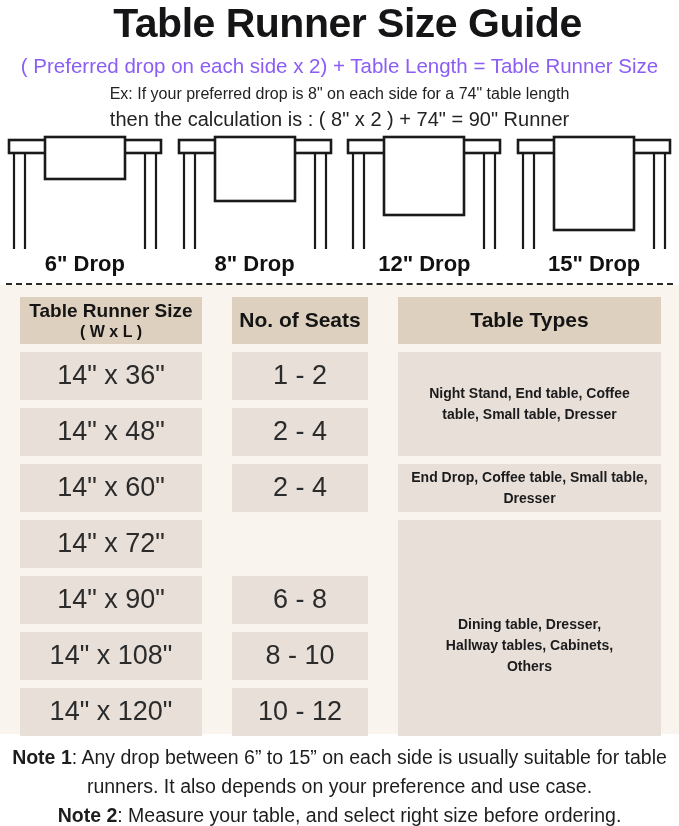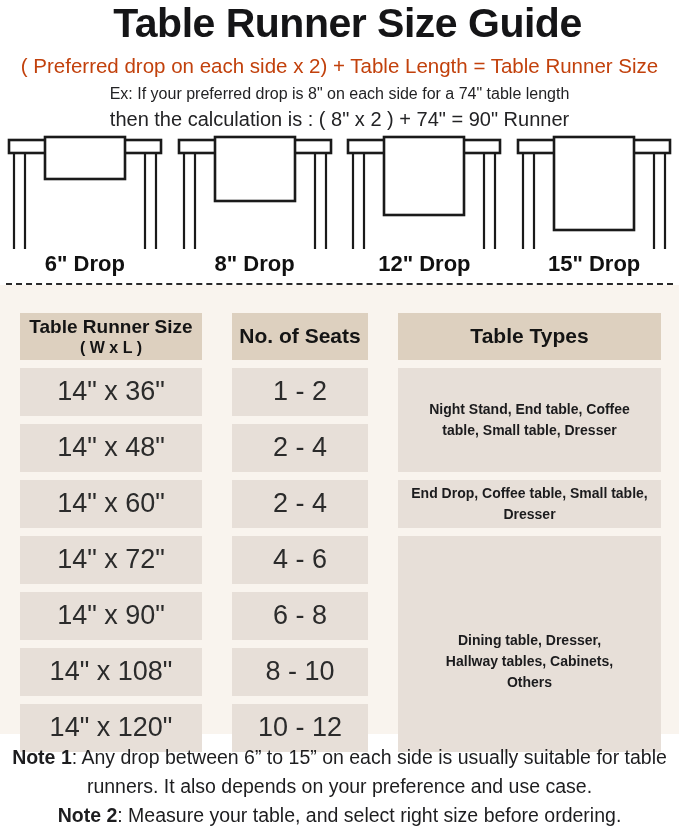--- a/index.html
+++ b/index.html
@@ -11,37 +11,37 @@
     --line:#1a1a1a;
   }
   *{box-sizing:border-box;margin:0;padding:0;}
   html,body{background:#fff;}
   body{width:679px;font-family:"Liberation Sans","DejaVu Sans",sans-serif;color:var(--text);}
   .page{width:679px;height:826px;background:var(--page-bg);overflow:hidden;}
 
   
   .hdr{text-align:center;padding-top:1px;}
   .hdr h1{font-size:41px;font-weight:700;letter-spacing:-0.5px;line-height:1.12;color:#151517;margin-left:16px;}
-  .formula{font-size:20.5px;margin-top:7px;color:#c2410c;}
+  .formula{font-size:20.5px;margin-top:7px;color:#8b5cf6;}
   .example{font-size:16px;margin-top:7px;color:#232325;}
   .calc{font-size:20px;margin-top:5px;color:#232325;}
 
   
   .slots{display:flex;margin-top:4px;height:114px;}
   .slot{flex:1;display:flex;justify-content:center;align-items:flex-start;}
   .illus rect{fill:#fff;}
   .illus .leg{stroke:var(--line);stroke-width:2.2;}
   .illus .top,.illus .runner{stroke:var(--line);stroke-width:2.6;}
 
   .drop-row{display:flex;margin-top:2px;}
   .drop-cell{flex:1;text-align:center;font-size:22px;font-weight:700;color:#111;}
   .dash-sep{border-top:2px dashed #2a2a2a;margin:6px 6px 0 6px;}
 
   
-  .panel{background:var(--panel-bg);padding:28px 18px 7px 20px;height:449px;}
+  .panel{background:var(--panel-bg);padding:12px 18px 7px 20px;height:449px;}
   .grid{display:grid;grid-template-columns:182px 136px 263px;column-gap:30px;
         grid-template-rows:47px repeat(7,48px);row-gap:8px;}
   .c1{grid-column:1;} .c2{grid-column:2;} .c3{grid-column:3;}
   .cell{display:flex;flex-direction:column;align-items:center;justify-content:center;text-align:center;}
   .hcell{background:var(--header-cell-bg);font-weight:700;color:#141414;}
   .h1line{font-size:19px;line-height:1.15;}
   .h2line{font-size:16px;font-weight:700;line-height:1.2;}
   .hbig{font-size:21px;}
   .bcell{background:var(--body-cell-bg);font-size:27px;font-weight:400;color:#2b2b2b;}
   .gcell{background:var(--body-cell-bg);font-size:14px;font-weight:700;line-height:1.5;color:#1b1b1d;padding:0 10px;}
@@ -124,21 +124,20 @@
       <div class="cell bcell c1" style="grid-row:2">14" x 36"</div>
       <div class="cell bcell c2" style="grid-row:2">1 - 2</div>
 
       <div class="cell bcell c1" style="grid-row:3">14" x 48"</div>
       <div class="cell bcell c2" style="grid-row:3">2 - 4</div>
 
       <div class="cell bcell c1" style="grid-row:4">14" x 60"</div>
       <div class="cell bcell c2" style="grid-row:4">2 - 4</div>
 
       <div class="cell bcell c1" style="grid-row:5">14" x 72"</div>
-      <div class="cell bcell c2" style="grid-row:5">4 - 6</div>
 
       <div class="cell bcell c1" style="grid-row:6">14" x 90"</div>
       <div class="cell bcell c2" style="grid-row:6">6 - 8</div>
 
       <div class="cell bcell c1" style="grid-row:7">14" x 108"</div>
       <div class="cell bcell c2" style="grid-row:7">8 - 10</div>
 
       <div class="cell bcell c1" style="grid-row:8">14" x 120"</div>
       <div class="cell bcell c2" style="grid-row:8">10 - 12</div>
 

